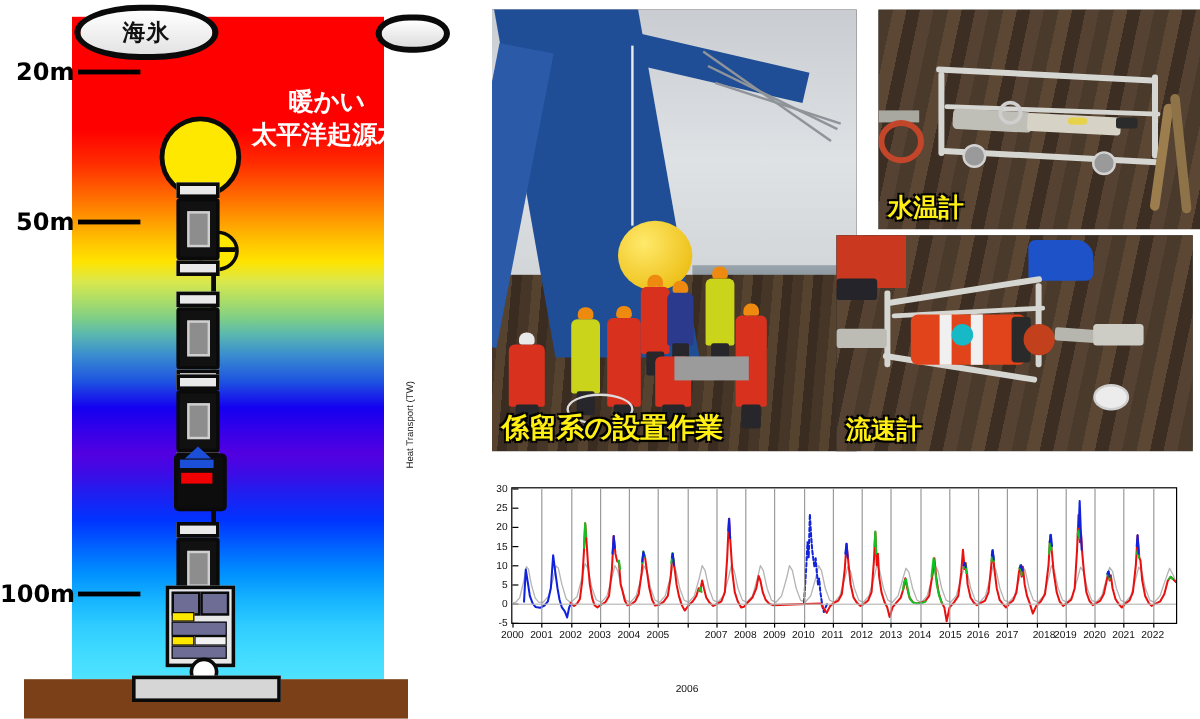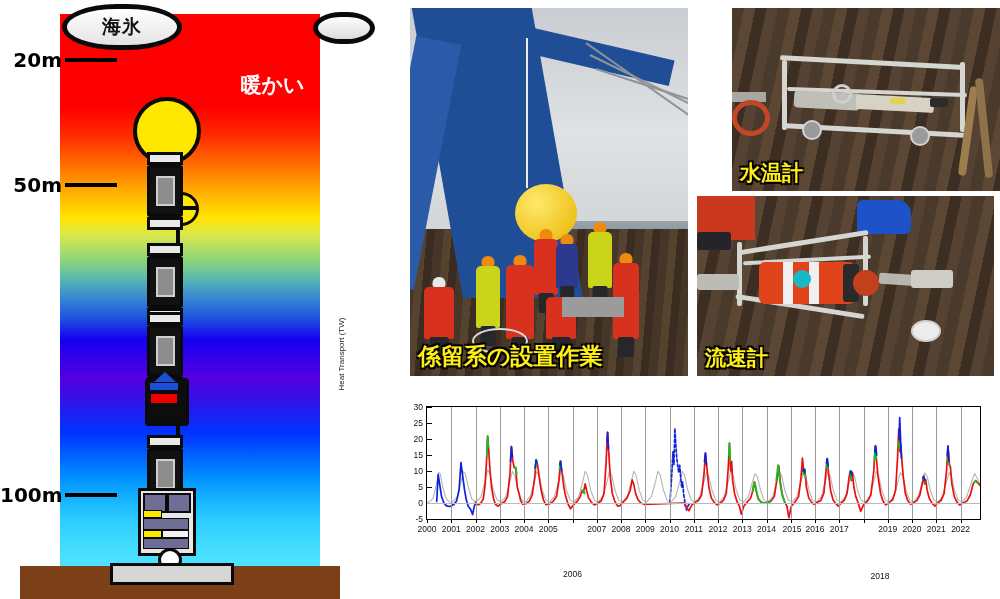--- a/index.html
+++ b/index.html
@@ -90,21 +90,21 @@
   #anchor{position:absolute;left:110px;top:563px;width:118px;height:16px;background:#d6d6d6;
     border:3px solid #0a0a0a;z-index:6;}
 
   
   .photo{position:absolute;overflow:hidden;background:#333;}
   .cap-y{position:absolute;left:8px;bottom:4px;color:#ffef12;font-weight:700;
     font-family:"DejaVu Sans",sans-serif;
     text-shadow:-1.6px -1.6px 0 #000,1.6px -1.6px 0 #000,-1.6px 1.6px 0 #000,1.6px 1.6px 0 #000,0 0 3px #000;
     z-index:9;white-space:nowrap;}
 
-  #photo-deploy{left:410px;top:8px;width:278px;height:368px;}
+  #photo-deploy{left:410px;top:8px;width:278px;height:368px;padding-left:26px;}
   #photo-deploy .cap-y{font-size:23px;}
   #photo-temp{left:732px;top:8px;width:349px;height:183px;}
   #photo-temp .cap-y{font-size:21px;}
   #photo-current{left:697px;top:196px;width:297px;height:180px;}
   #photo-current .cap-y{font-size:21px;}
 
   .sky{position:absolute;left:0;top:0;width:100%;height:62%;
     background:linear-gradient(to bottom,#c9ccd0,#dfe2e5 55%,#d2d5d8);}
   .sea{position:absolute;left:55%;top:58%;width:45%;height:12%;
     background:linear-gradient(to bottom,#9aa4ac,#5f6e78);}
@@ -162,20 +162,21 @@
     <div class="water-col"></div>
     <div class="seafloor"></div>
 
     <div class="ice" id="ice-main">
       <span>海氷</span>
     </div>
     <div class="ice" id="ice-small"></div>
 
     <div id="warm-label">
       <div>暖かい</div>
+      <div>太平洋起源水</div>
     </div>
 
     <div class="depth-tick" id="tick-20">
       <div class="dlabel">20m</div>
       <div class="dline"></div>
     </div>
     <div class="depth-tick" id="tick-50">
       <div class="dlabel">50m</div>
       <div class="dline"></div>
     </div>
@@ -421,21 +422,21 @@
         <div class="xtickmark" style="left: 363.816px;"></div>
         <div class="xtick" style="left: 365px;">2015</div>
         <div class="xgrid" style="left: 388.07px;"></div>
         <div class="xtickmark" style="left: 388.07px;"></div>
         <div class="xtick" style="left: 388.07px;">2016</div>
         <div class="xgrid" style="left: 412.325px;"></div>
         <div class="xtickmark" style="left: 412.325px;"></div>
         <div class="xtick" style="left: 412.325px;">2017</div>
         <div class="xgrid" style="left: 436.579px;"></div>
         <div class="xtickmark" style="left: 436.579px;"></div>
-        <div class="xtick" style="left: 453px; margin-top: 47px;">2018</div>
+        <div class="xtick" style="left: 443px;">2018</div>
         <div class="xgrid" style="left: 460.833px;"></div>
         <div class="xtickmark" style="left: 460.833px;"></div>
         <div class="xtick" style="left: 460.833px;">2019</div>
         <div class="xgrid" style="left: 485.088px;"></div>
         <div class="xtickmark" style="left: 485.088px;"></div>
         <div class="xtick" style="left: 485.088px;">2020</div>
         <div class="xgrid" style="left: 509.342px;"></div>
         <div class="xtickmark" style="left: 509.342px;"></div>
         <div class="xtick" style="left: 509.342px;">2021</div>
         <div class="xgrid" style="left: 533.596px;"></div>

